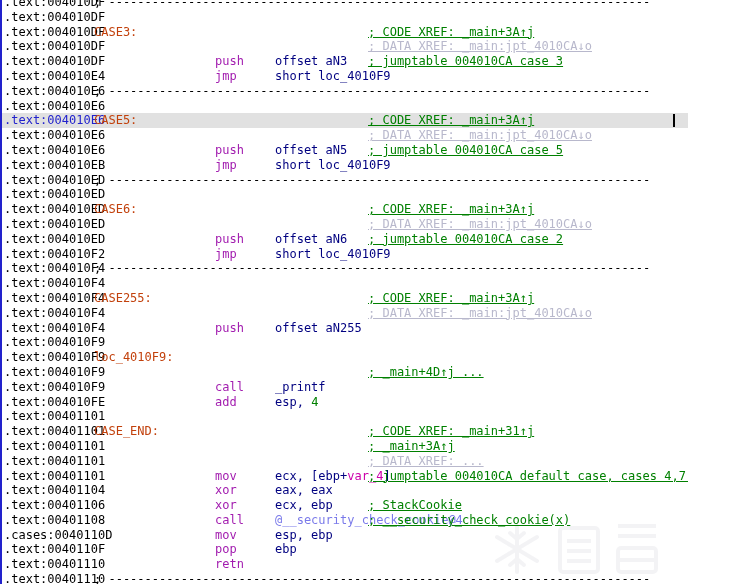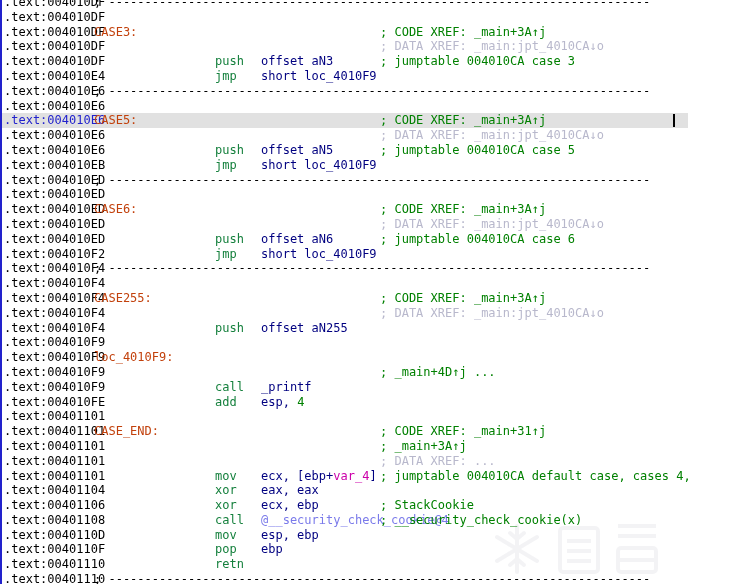--- a/index.html
+++ b/index.html
@@ -61,29 +61,29 @@
   }
   .seg {
     position: absolute;
     top: 0;
     white-space: pre;
   }
   
   .c-addr  { left: 4px; }
   .c-label { left: 94px; }
   .c-mnem  { left: 215px; }
-  .c-ops   { left: 261px; }
-  .c-cmt   { left: 380px; }
+  .c-ops   { left: 275px; }
+  .c-cmt   { left: 368px; text-decoration: underline; }
   .c-sep   { left: 94px; }
 
   
   .addr      { color: #000000; }
   .addr-hl   { color: #2222cc; }
   .label     { color: #c2410c; }
-  .mnem      { color: #15803d; }
+  .mnem      { color: #a21caf; }
   .ops       { color: #000080; }
   .num       { color: #008000; }
   .var       { color: #cc00aa; }
   .func      { color: #7a7aea; }
   .comment   { color: #008000; }
   .dataxref  { color: #b8b8cc; }
   .sepline   { color: #000000; }
 
   .caret {
     position: absolute;
@@ -138,39 +138,39 @@
       <div class="line"><span class="seg c-addr addr">.text:004010E6</span><span class="seg c-sep sepline">; ---------------------------------------------------------------------------</span></div>
       <div class="line"><span class="seg c-addr addr">.text:004010E6</span></div>
       <div class="line hl"><span class="seg c-addr addr-hl">.text:004010E6</span><span class="seg c-label label">CASE5:</span><span class="seg c-cmt comment">; CODE XREF: _main+3A↑j</span><span class="caret"></span></div>
       <div class="line"><span class="seg c-addr addr">.text:004010E6</span><span class="seg c-cmt dataxref">; DATA XREF: _main:jpt_4010CA↓o</span></div>
       <div class="line"><span class="seg c-addr addr">.text:004010E6</span><span class="seg c-mnem mnem">push</span><span class="seg c-ops ops">offset aN5</span><span class="seg c-cmt comment">; jumptable 004010CA case 5</span></div>
       <div class="line"><span class="seg c-addr addr">.text:004010EB</span><span class="seg c-mnem mnem">jmp</span><span class="seg c-ops ops">short loc_4010F9</span></div>
       <div class="line"><span class="seg c-addr addr">.text:004010ED</span><span class="seg c-sep sepline">; ---------------------------------------------------------------------------</span></div>
       <div class="line"><span class="seg c-addr addr">.text:004010ED</span></div>
       <div class="line"><span class="seg c-addr addr">.text:004010ED</span><span class="seg c-label label">CASE6:</span><span class="seg c-cmt comment">; CODE XREF: _main+3A↑j</span></div>
       <div class="line"><span class="seg c-addr addr">.text:004010ED</span><span class="seg c-cmt dataxref">; DATA XREF: _main:jpt_4010CA↓o</span></div>
-      <div class="line"><span class="seg c-addr addr">.text:004010ED</span><span class="seg c-mnem mnem">push</span><span class="seg c-ops ops">offset aN6</span><span class="seg c-cmt comment">; jumptable 004010CA case 6</span></div>
+      <div class="line"><span class="seg c-addr addr">.text:004010ED</span><span class="seg c-mnem mnem">push</span><span class="seg c-ops ops">offset aN6</span><span class="seg c-cmt comment">; jumptable 004010CA case 2</span></div>
       <div class="line"><span class="seg c-addr addr">.text:004010F2</span><span class="seg c-mnem mnem">jmp</span><span class="seg c-ops ops">short loc_4010F9</span></div>
       <div class="line"><span class="seg c-addr addr">.text:004010F4</span><span class="seg c-sep sepline">; ---------------------------------------------------------------------------</span></div>
       <div class="line"><span class="seg c-addr addr">.text:004010F4</span></div>
       <div class="line"><span class="seg c-addr addr">.text:004010F4</span><span class="seg c-label label">CASE255:</span><span class="seg c-cmt comment">; CODE XREF: _main+3A↑j</span></div>
       <div class="line"><span class="seg c-addr addr">.text:004010F4</span><span class="seg c-cmt dataxref">; DATA XREF: _main:jpt_4010CA↓o</span></div>
       <div class="line"><span class="seg c-addr addr">.text:004010F4</span><span class="seg c-mnem mnem">push</span><span class="seg c-ops ops">offset aN255</span></div>
       <div class="line"><span class="seg c-addr addr">.text:004010F9</span></div>
       <div class="line"><span class="seg c-addr addr">.text:004010F9</span><span class="seg c-label label">loc_4010F9:</span></div>
       <div class="line"><span class="seg c-addr addr">.text:004010F9</span><span class="seg c-cmt comment">; _main+4D↑j ...</span></div>
       <div class="line"><span class="seg c-addr addr">.text:004010F9</span><span class="seg c-mnem mnem">call</span><span class="seg c-ops ops">_printf</span></div>
       <div class="line"><span class="seg c-addr addr">.text:004010FE</span><span class="seg c-mnem mnem">add</span><span class="seg c-ops"><span class="ops">esp, </span><span class="num">4</span></span></div>
       <div class="line"><span class="seg c-addr addr">.text:00401101</span></div>
       <div class="line"><span class="seg c-addr addr">.text:00401101</span><span class="seg c-label label">CASE_END:</span><span class="seg c-cmt comment">; CODE XREF: _main+31↑j</span></div>
       <div class="line"><span class="seg c-addr addr">.text:00401101</span><span class="seg c-cmt comment">; _main+3A↑j</span></div>
       <div class="line"><span class="seg c-addr addr">.text:00401101</span><span class="seg c-cmt dataxref">; DATA XREF: ...</span></div>
       <div class="line"><span class="seg c-addr addr">.text:00401101</span><span class="seg c-mnem mnem">mov</span><span class="seg c-ops"><span class="ops">ecx, [ebp+</span><span class="var">var_4</span><span class="ops">]</span></span><span class="seg c-cmt comment">; jumptable 004010CA default case, cases 4,7-254</span></div>
       <div class="line"><span class="seg c-addr addr">.text:00401104</span><span class="seg c-mnem mnem">xor</span><span class="seg c-ops ops">eax, eax</span></div>
       <div class="line"><span class="seg c-addr addr">.text:00401106</span><span class="seg c-mnem mnem">xor</span><span class="seg c-ops ops">ecx, ebp</span><span class="seg c-cmt comment">; StackCookie</span></div>
       <div class="line"><span class="seg c-addr addr">.text:00401108</span><span class="seg c-mnem mnem">call</span><span class="seg c-ops func">@__security_check_cookie@4</span><span class="seg c-cmt comment">; __security_check_cookie(x)</span></div>
-      <div class="line"><span class="seg c-addr addr">.text:0040110D</span><span class="seg c-mnem mnem">mov</span><span class="seg c-ops ops">esp, ebp</span></div>
+      <div class="line"><span class="seg c-addr addr">.cases:0040110D</span><span class="seg c-mnem mnem">mov</span><span class="seg c-ops ops">esp, ebp</span></div>
       <div class="line"><span class="seg c-addr addr">.text:0040110F</span><span class="seg c-mnem mnem">pop</span><span class="seg c-ops ops">ebp</span></div>
       <div class="line"><span class="seg c-addr addr">.text:00401110</span><span class="seg c-mnem mnem">retn</span></div>
       <div class="line"><span class="seg c-addr addr">.text:00401110</span><span class="seg c-sep sepline">; ---------------------------------------------------------------------------</span></div>
     </div>
 
 </div>
 
 </body></html>

